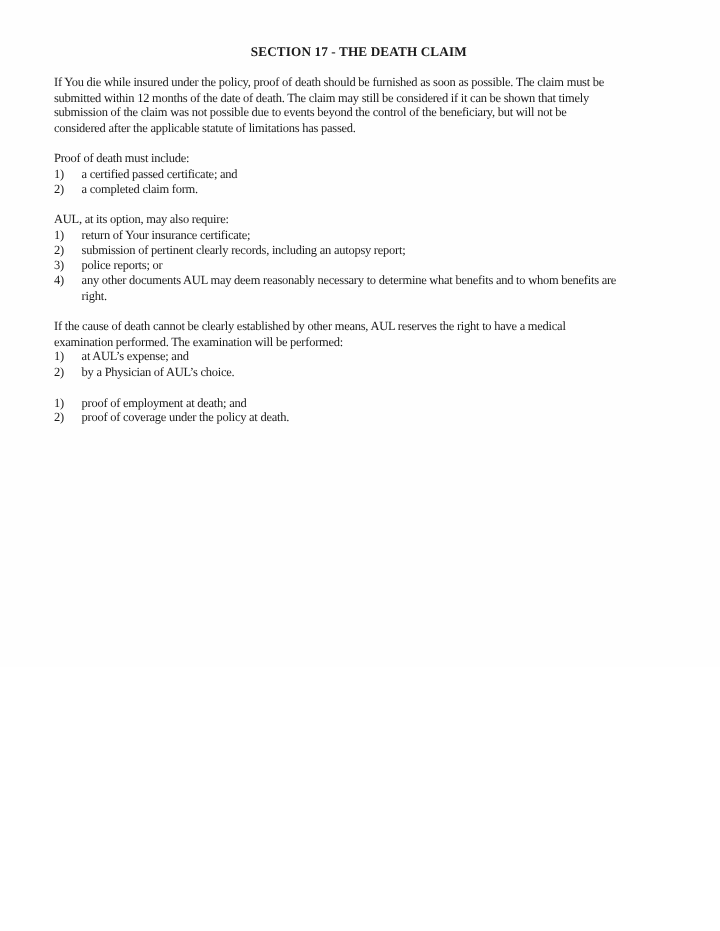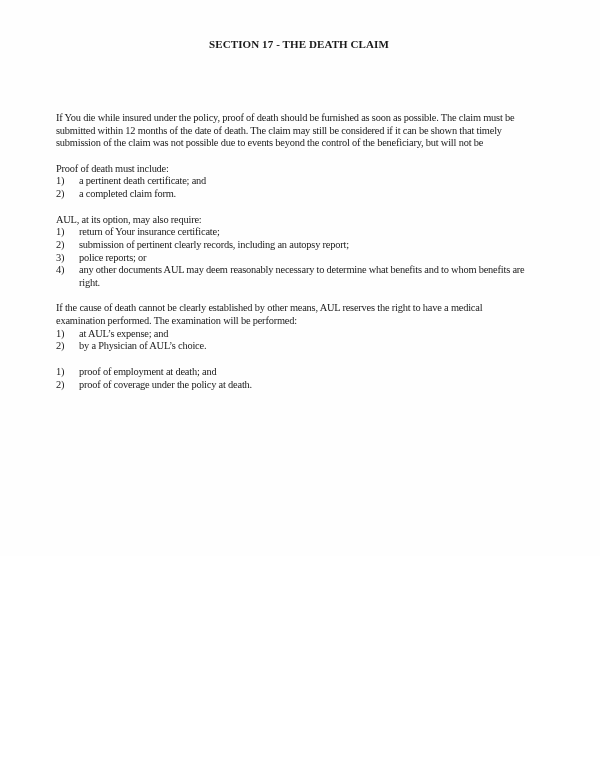--- a/index.html
+++ b/index.html
@@ -25,25 +25,24 @@
     text-align: center;
     font-size: 11px;
     font-weight: bold;
     line-height: 14px;
     letter-spacing: 0.1px;
     white-space: nowrap;
   }
   .doc-body {
     position: absolute;
     top: 64px;
-    left: 56px;
+    left: 45px;
     width: 508px;
     font-size: 10.4px;
     letter-spacing: -0.2px;
-    margin-top: 48px;
   }
   .t-line {
     line-height: 12.7px;
     height: 12.7px;
     white-space: pre;
   }
   .blank-line {
     height: 12.7px;
   }
   .list-item {
@@ -90,26 +89,27 @@
 <body>
 
 <div class="page">
 
   <div class="doc-title">SECTION 17 - THE DEATH CLAIM</div>
 
   <div class="doc-body" id="doc-body">
       <div class="t-line">If You die while insured under the policy, proof of death should be furnished as soon as possible. The claim must be</div>
       <div class="t-line">submitted within 12 months of the date of death. The claim may still be considered if it can be shown that timely</div>
       <div class="t-line">submission of the claim was not possible due to events beyond the control of the beneficiary, but will not be</div>
+      <div class="t-line">considered after the applicable statute of limitations has passed.</div>
       <div class="blank-line"></div>
       <div class="t-line">Proof of death must include:</div>
       <div class="list-item">
         <span class="num">1)</span>
         <div class="item-text">
-          <div class="t-line">a pertinent death certificate; and</div>
+          <div class="t-line">a certified passed certificate; and</div>
         </div>
       </div>
       <div class="list-item">
         <span class="num">2)</span>
         <div class="item-text">
           <div class="t-line">a completed claim form.</div>
         </div>
       </div>
       <div class="blank-line"></div>
       <div class="t-line">AUL, at its option, may also require:</div>

